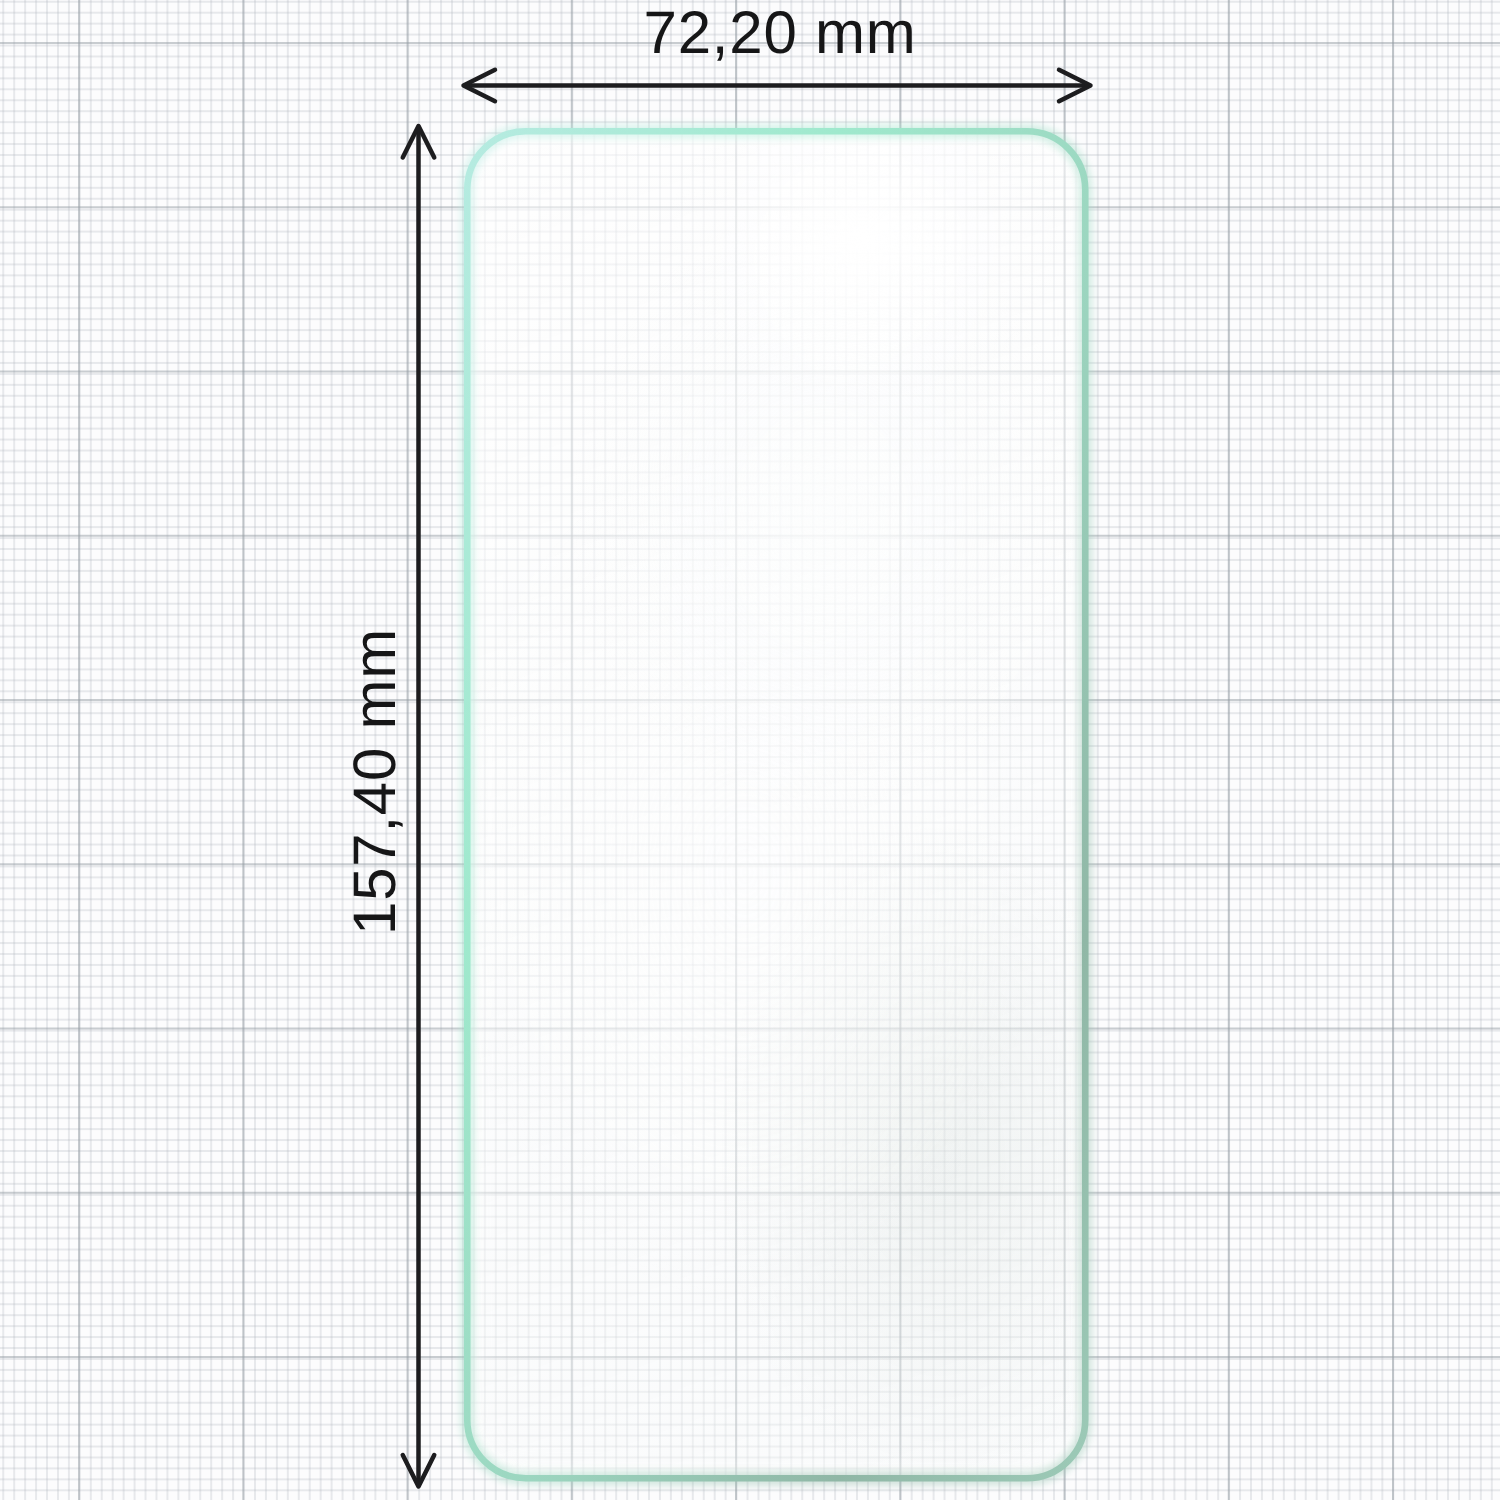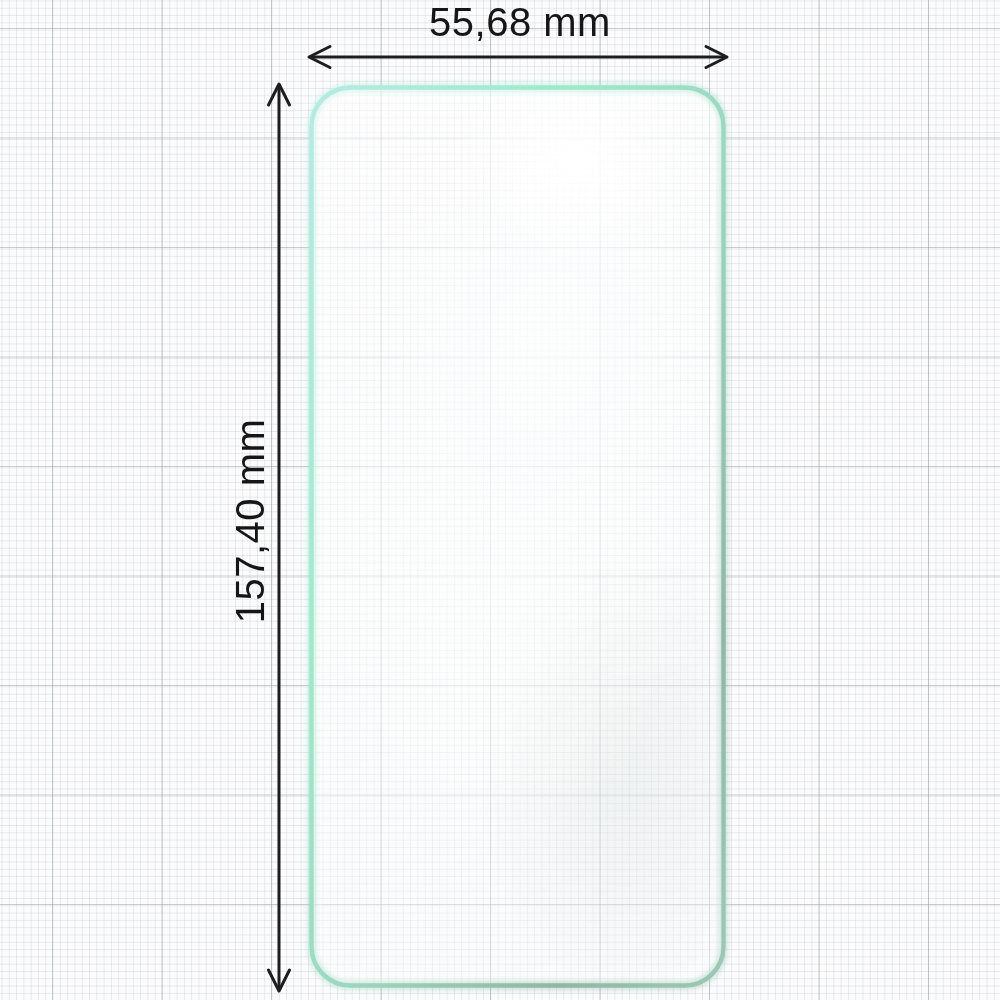--- a/index.html
+++ b/index.html
@@ -128,17 +128,17 @@
       <polyline class="dim-line" points="706,46.5 727,57 706,67.5"></polyline>
     </g>
 
     <g>
       <line class="dim-line" x1="279" y1="86" x2="279" y2="989"></line>
       <polyline class="dim-line" points="268.5,105 279,84 289.5,105"></polyline>
       <polyline class="dim-line" points="268.5,970 279,991 289.5,970"></polyline>
     </g>
   </svg>
 
-  <div class="dim-label width">55,68 mm</div>
+  <div class="dim-label width">72,20 mm</div>
 
   <div class="dim-label height">157,40 mm</div>
 
 </div>
 
 </body></html>

